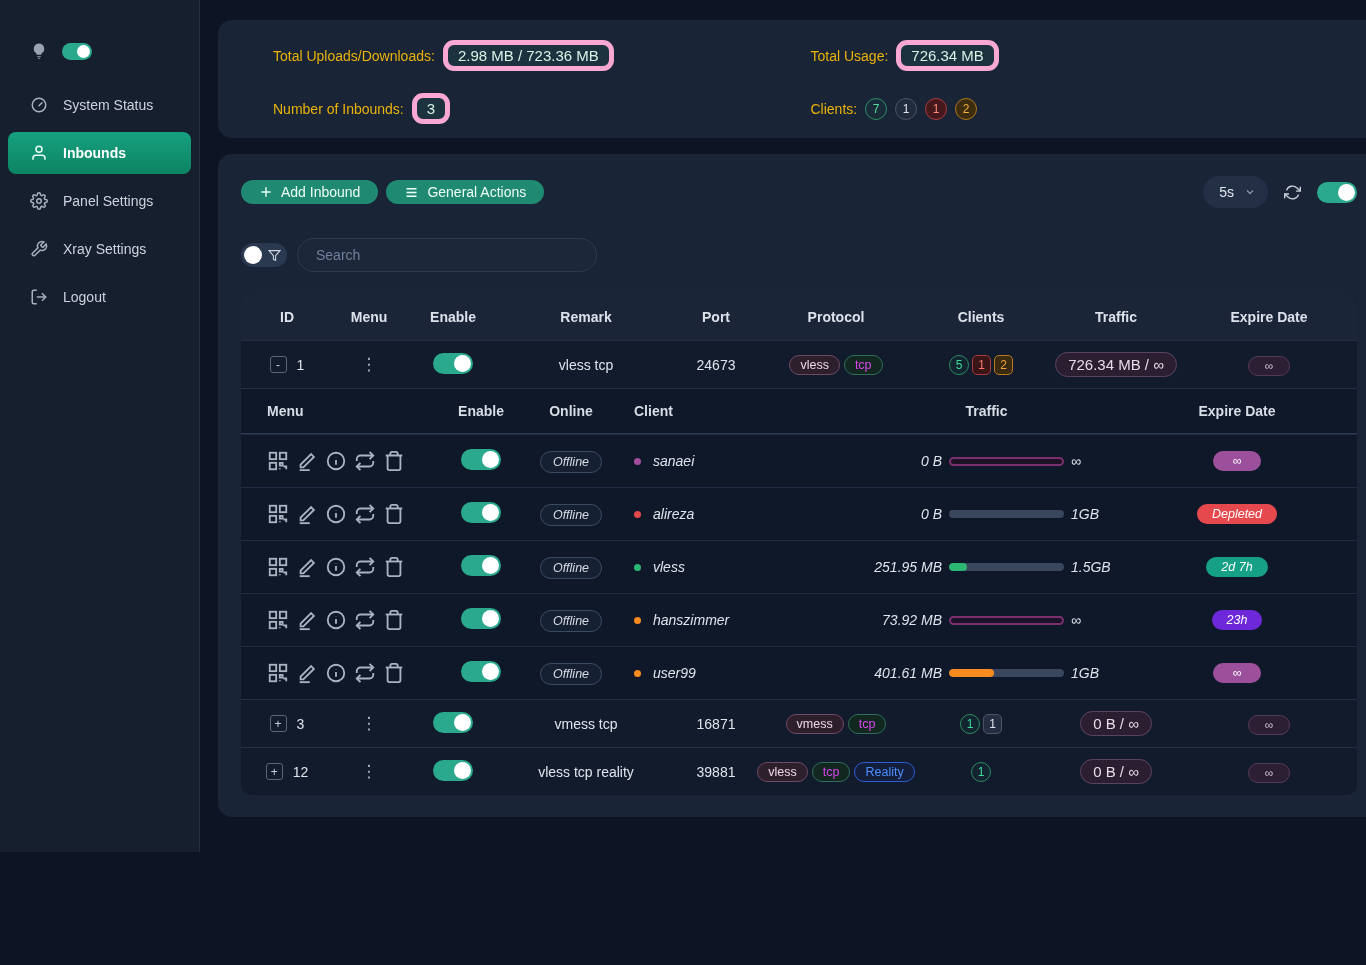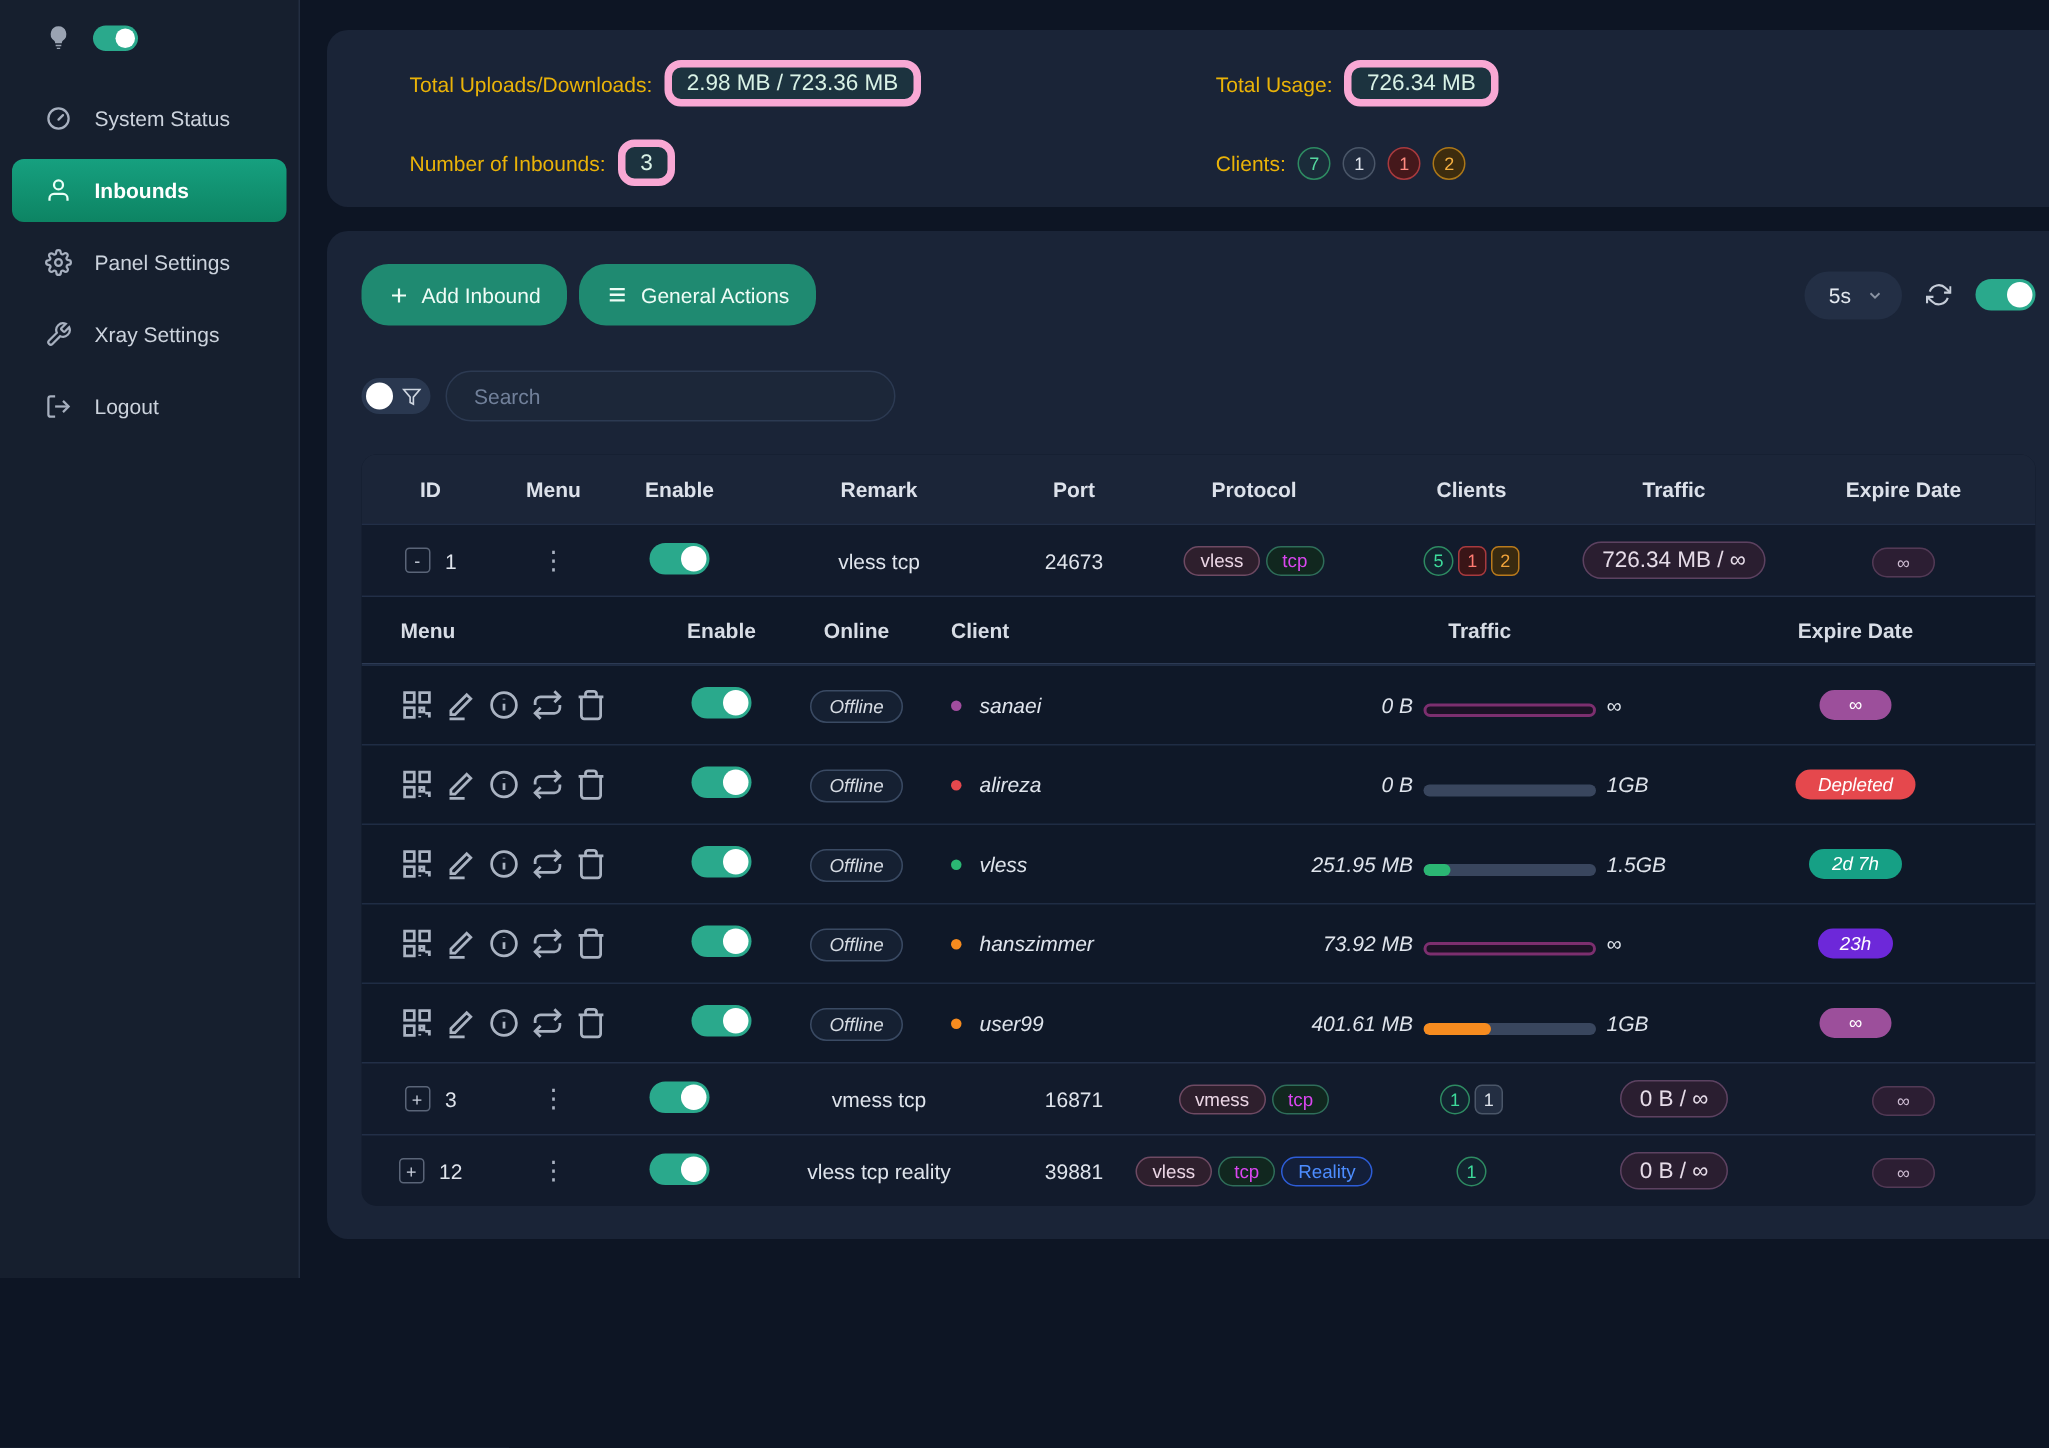--- a/index.html
+++ b/index.html
@@ -3,21 +3,21 @@
 <meta charset="utf-8">
 <style>
   * { margin:0; padding:0; box-sizing:border-box; }
   html,body { width:1366px; height:965px; overflow:hidden; }
   body {
     font-family:"Liberation Sans", sans-serif;
     background:#0d1524; color:#dfe4ec; display:flex; font-size:14px;
   }
   
   .sidebar { width:200px; height:852px; background:#161f2e; flex:none;
-             border-right:1px solid #232e41; padding-top:10px; }
+             border-right:1px solid #232e41; padding-top:36px; }
   .side-top { display:flex; align-items:center; gap:14px; padding:6px 0 18px 30px; }
   .bulb { color:#9aa3b2; }
   .side-item { display:flex; align-items:center; gap:15px; padding:12px 10px 12px 30px;
                color:#ccd3dd; cursor:pointer; margin:6px 0; }
   .side-item .ic { color:#a7b0bf; display:flex; }
   .side-item.active { background:linear-gradient(180deg,#16a07f,#0d8463);
                       border-radius:8px; margin:6px 8px; padding-left:22px;
                       color:#ffffff; font-weight:bold; }
   .side-item.active .ic { color:#eafff7; }
   
@@ -40,21 +40,21 @@
           justify-content:center; font-size:12px; border:1px solid; }
   .circ.green  { border-color:#2e8b62; color:#56d9a0; background:rgba(30,120,85,.10); }
   .circ.gray   { border-color:#4a5668; color:#dfe4ec; background:rgba(80,95,115,.12); }
   .circ.red    { border-color:#a83a3e; color:#ff8a80; background:#45181b; }
   .circ.orange { border-color:#ac7718; color:#f5b041; background:#3d2c0e; }
   
   .panel-card { padding:22px 23px 22px; }
   .toolbar { display:flex; justify-content:space-between; align-items:center; margin-bottom:30px; }
   .tb-left { display:flex; gap:8px; }
   .btn { background:var(--accent-green,#1f8a71); color:#eefcf6; border:none; border-radius:18px;
-         height:41px; padding:0 18px; font-size:14px; display:inline-flex; align-items:center;
+         height:24px; padding:0 18px; font-size:14px; display:inline-flex; align-items:center;
          gap:8px; cursor:pointer; font-family:inherit; }
   .tb-right { display:flex; align-items:center; gap:16px; }
   .select { background:#232f45; border-radius:16px; height:32px; padding:0 12px 0 16px;
             display:inline-flex; align-items:center; gap:10px; color:#e3e8ef; cursor:pointer; }
   .icon-btn { color:#c6cdd8; display:flex; cursor:pointer; background:none; border:none; }
   
   .search-row { display:flex; align-items:center; gap:10px; margin-bottom:22px; }
   .filter-toggle { width:46px; height:24px; border-radius:12px; background:#2a3850;
                    position:relative; display:inline-flex; align-items:center;
                    justify-content:flex-end; padding-right:6px; cursor:pointer; color:#cfd6e0; }
@@ -105,21 +105,21 @@
   .srow { height:53px; border-top:1px solid #1f2c44;font-style:italic; }
   .srow:first-of-type { border-top:none; }
   .menu-icons { display:flex; gap:7px; padding-left:26px; color:#aab3c2; }
   .menu-icons .icon-btn { color:#aab3c2; }
   .online-badge { border:1px solid #3a4a63; color:#d7dce3; border-radius:13px;
                   padding:3px 12px; font-size:12.5px; background:rgba(40,55,80,.25); }
   .client-cell { display:flex; align-items:center; gap:12px; padding-left:18px; }
   .dot { width:7px; height:7px; border-radius:50%; display:inline-block; }
   .dot.purple { background:var(--purple,#a14d9e); } .dot.red { background:var(--red,#e5484d); }
   .dot.green { background:var(--green,#2bb673); }   .dot.orange { background:var(--orange,#f68b1f); }
-  .traffic-cell { display:flex; align-items:flex-end; justify-content:center; gap:7px; }
+  .traffic-cell { display:flex; align-items:center; justify-content:center; gap:7px; }
   .t-used { min-width:86px; text-align:right; }
   .t-limit { min-width:46px; text-align:left; }
   .bar { width:115px; height:8px; border-radius:5px; background:#39465e; overflow:hidden; }
   .bar.infinite { background:#1c1226; border:2px solid #7c2f6f; height:9px; }
   .bar .fill { height:100%; border-radius:5px; display:block; }
   .fill.green { background:var(--green,#2bb673); } .fill.orange { background:var(--orange,#f68b1f); }
   .exp { border-radius:12px; padding:3px 15px; font-size:12.5px; color:#fff; display:inline-block;
          min-width:48px; }
   .exp.purple { background:#9c4f9b; } .exp.red { background:#e5484d; }
   .exp.green { background:#16a085; } .exp.orange { background:#6d28d9; }

